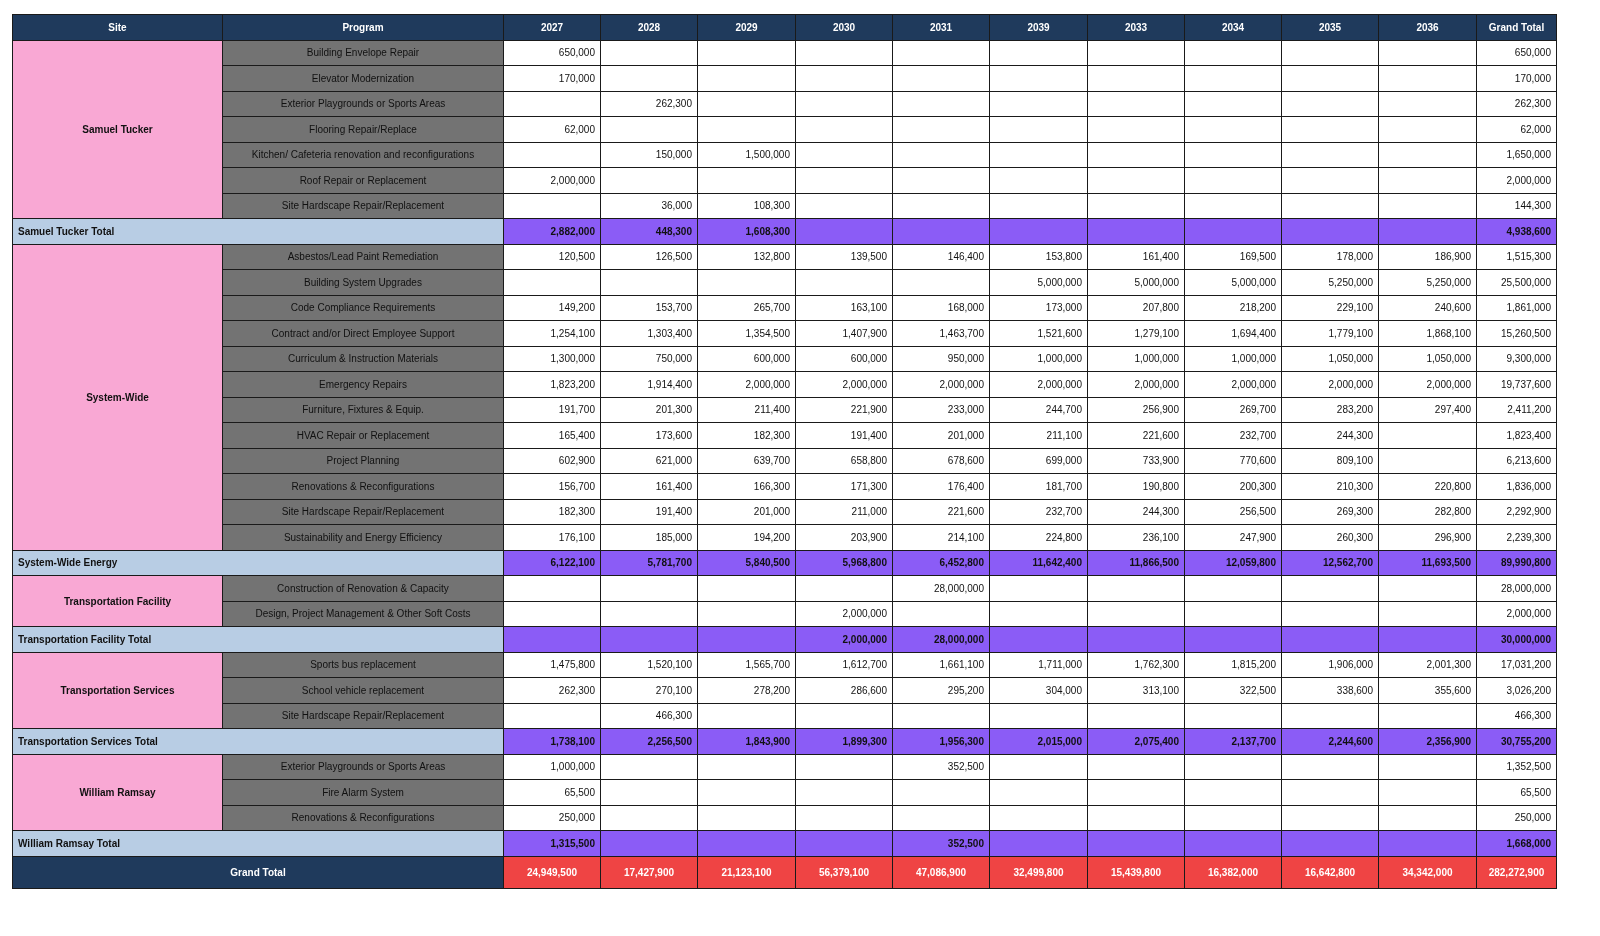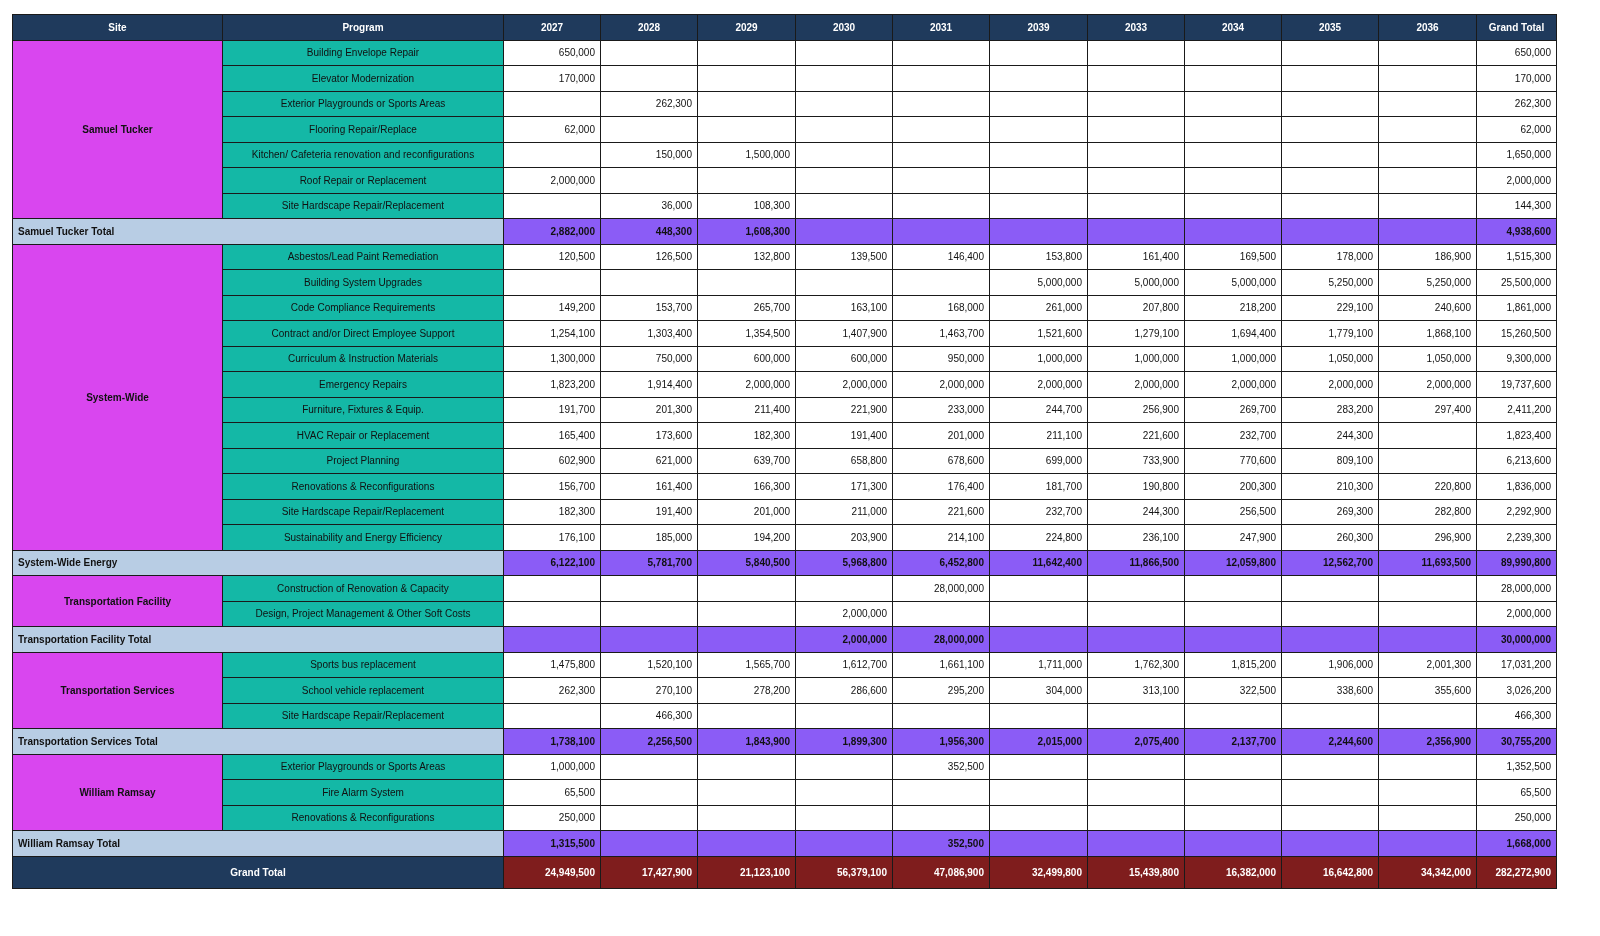--- a/index.html
+++ b/index.html
@@ -14,28 +14,28 @@
   table.budget td, table.budget th {
     border: 1.5px solid #1a1a1a;
     padding: 0 5px;
     height: 24.5px;
     white-space: nowrap; overflow: hidden;
   }
   thead th {
     background: #1f3a5c; color: #ffffff; font-weight: bold;
     text-align: center; height: 24px;
   }
-  td.site { background: #d946ef; font-weight: bold; text-align: center; }
-  td.prog { background: #14b8a6; text-align: center; }
+  td.site { background: #f9a8d4; font-weight: bold; text-align: center; }
+  td.prog { background: #737373; text-align: center; }
   td.num { background: #ffffff; text-align: right; }
   tr.subtotal td { background: #b8cde4; font-weight: bold; }
   tr.subtotal td.label { text-align: left; }
   tr.subtotal td.num { background: #8b5cf6; }
   tr.grand td { background: #1f3a5c; color: #ffffff; font-weight: bold; height: 31px; }
-  tr.grand td.num { background: #7f1d1d; }
+  tr.grand td.num { background: #ef4444; text-align: center; }
   tr.grand td.label { text-align: center; }
 </style>
 </head>
 <body>
 
 <table class="budget">
   <colgroup>
     <col style="width:210px">
       <col style="width:281px">
     <col style="width:97px">
@@ -210,21 +210,21 @@
         <td class="num">5,250,000</td>
         <td class="num">25,500,000</td>
       </tr>
       <tr>
         <td class="prog">Code Compliance Requirements</td>
         <td class="num">149,200</td>
         <td class="num">153,700</td>
         <td class="num">265,700</td>
         <td class="num">163,100</td>
         <td class="num">168,000</td>
-        <td class="num">261,000</td>
+        <td class="num">173,000</td>
         <td class="num">207,800</td>
         <td class="num">218,200</td>
         <td class="num">229,100</td>
         <td class="num">240,600</td>
         <td class="num">1,861,000</td>
       </tr>
       <tr>
         <td class="prog">Contract and/or Direct Employee Support</td>
         <td class="num">1,254,100</td>
         <td class="num">1,303,400</td>

